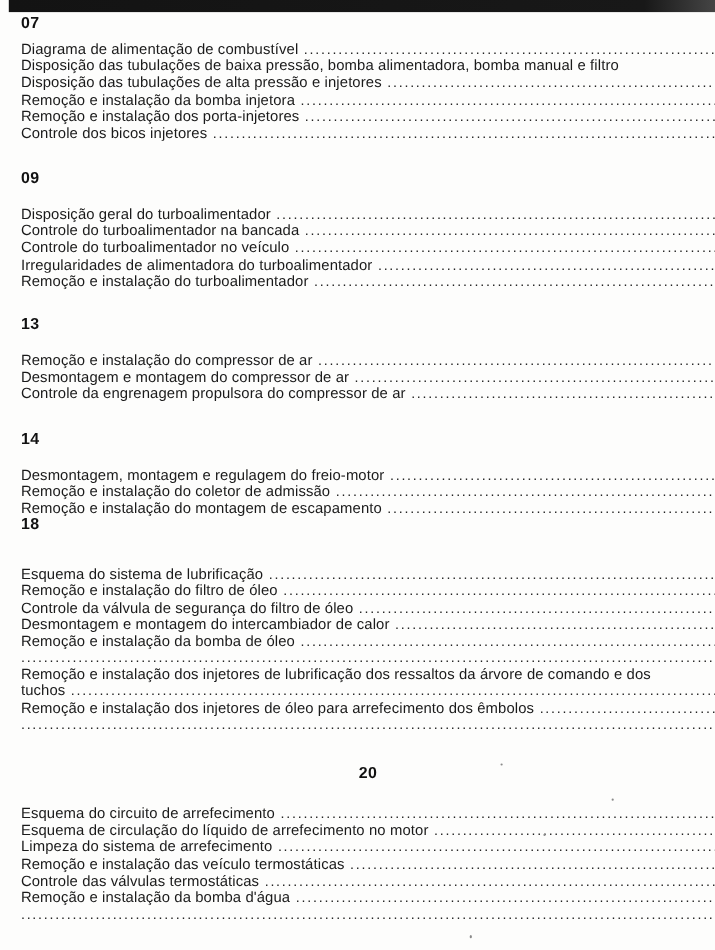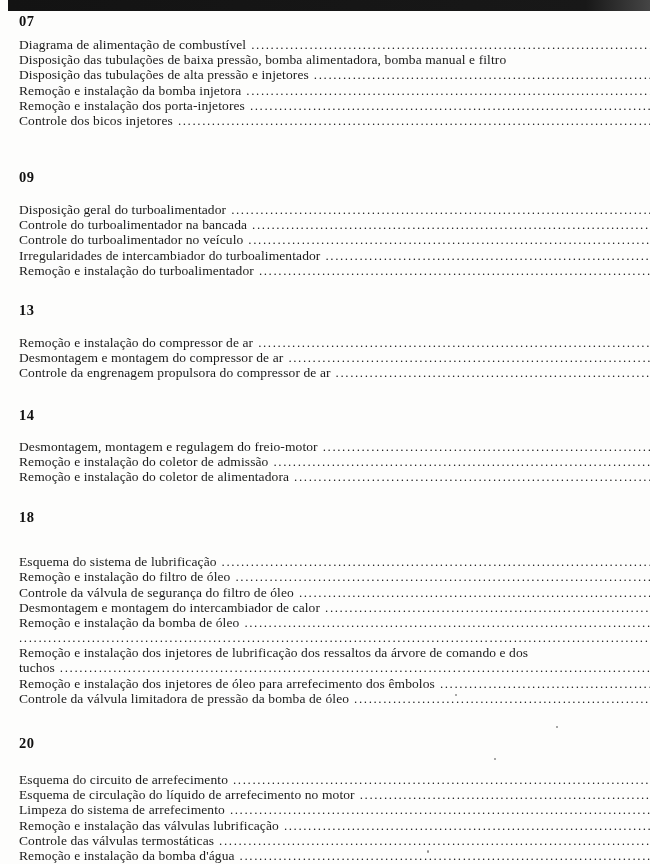--- a/index.html
+++ b/index.html
@@ -29,21 +29,20 @@
     height: 11px;
     background: linear-gradient(to right, #131313 0%, #181818 90%, #454545 100%);
   }
   .toc {
     position: absolute;
     top: 11px;
     left: 19px;
     right: 0;
     bottom: 0;
     overflow: hidden;
-    font-family: Liberation Serif, serif;
   }
   .sec-num {
     font-size: 14.5px;
     font-weight: 700;
     line-height: 17px;
     letter-spacing: 0.4px;
     color: #111111;
   }
   .row {
     display: flex;
@@ -101,36 +100,36 @@
             <span class="label">Remoção e instalação dos porta-injetores</span>
             <span class="leader">............................................................................................................................................................................................................................</span>
           </div>
           <div class="row">
             <span class="label">Controle dos bicos injetores</span>
             <span class="leader">............................................................................................................................................................................................................................</span>
           </div>
         </div>
       </section>
       <section>
-        <div class="sec-num" style="margin-top: 41px;">09</div>
+        <div class="sec-num" style="margin-top: 26px;">09</div>
         <div style="margin-top: 16px;">
           <div class="row">
             <span class="label">Disposição geral do turboalimentador</span>
             <span class="leader">............................................................................................................................................................................................................................</span>
           </div>
           <div class="row">
             <span class="label">Controle do turboalimentador na bancada</span>
             <span class="leader">............................................................................................................................................................................................................................</span>
           </div>
           <div class="row">
             <span class="label">Controle do turboalimentador no veículo</span>
             <span class="leader">............................................................................................................................................................................................................................</span>
           </div>
           <div class="row">
-            <span class="label">Irregularidades de intercambiador do turboalimentador</span>
+            <span class="label">Irregularidades de alimentadora do turboalimentador</span>
             <span class="leader">............................................................................................................................................................................................................................</span>
           </div>
           <div class="row">
             <span class="label">Remoção e instalação do turboalimentador</span>
             <span class="leader">............................................................................................................................................................................................................................</span>
           </div>
         </div>
       </section>
       <section>
         <div class="sec-num" style="margin-top: 24px;">13</div>
@@ -154,27 +153,27 @@
         <div style="margin-top: 15px;">
           <div class="row">
             <span class="label">Desmontagem, montagem e regulagem do freio-motor</span>
             <span class="leader">............................................................................................................................................................................................................................</span>
           </div>
           <div class="row">
             <span class="label">Remoção e instalação do coletor de admissão</span>
             <span class="leader">............................................................................................................................................................................................................................</span>
           </div>
           <div class="row">
-            <span class="label">Remoção e instalação do coletor de alimentadora</span>
-            <span class="leader">............................................................................................................................................................................................................................</span>
-          </div>
-        </div>
-      </section>
-      <section>
-        <div class="sec-num" style="margin-top: 25px;">18</div>
+            <span class="label">Remoção e instalação do montagem de escapamento</span>
+            <span class="leader">............................................................................................................................................................................................................................</span>
+          </div>
+        </div>
+      </section>
+      <section>
+        <div class="sec-num" style="">18</div>
         <div style="margin-top: 28px;">
           <div class="row">
             <span class="label">Esquema do sistema de lubrificação</span>
             <span class="leader">............................................................................................................................................................................................................................</span>
           </div>
           <div class="row">
             <span class="label">Remoção e instalação do filtro de óleo</span>
             <span class="leader">............................................................................................................................................................................................................................</span>
           </div>
           <div class="row">
@@ -197,42 +196,41 @@
           </div>
           <div class="row">
             <span class="label">tuchos</span>
             <span class="leader">............................................................................................................................................................................................................................</span>
           </div>
           <div class="row">
             <span class="label">Remoção e instalação dos injetores de óleo para arrefecimento dos êmbolos</span>
             <span class="leader">............................................................................................................................................................................................................................</span>
           </div>
           <div class="row">
-            <span class="label">Controle da válvula limitadora de pressão da bomba de óleo</span>
-            <span class="leader">............................................................................................................................................................................................................................</span>
-          </div>
-        </div>
-      </section>
-      <section>
-        <div class="sec-num" style="margin-top: 29px;">20</div>
+            <span class="leader">............................................................................................................................................................................................................................</span>
+          </div>
+        </div>
+      </section>
+      <section>
+        <div class="sec-num" style="margin-top: 29px; text-align: center;">20</div>
         <div style="margin-top: 20px;">
           <div class="row">
             <span class="label">Esquema do circuito de arrefecimento</span>
             <span class="leader">............................................................................................................................................................................................................................</span>
           </div>
           <div class="row">
             <span class="label">Esquema de circulação do líquido de arrefecimento no motor</span>
             <span class="leader">............................................................................................................................................................................................................................</span>
           </div>
           <div class="row">
             <span class="label">Limpeza do sistema de arrefecimento</span>
             <span class="leader">............................................................................................................................................................................................................................</span>
           </div>
           <div class="row">
-            <span class="label">Remoção e instalação das válvulas lubrificação</span>
+            <span class="label">Remoção e instalação das veículo termostáticas</span>
             <span class="leader">............................................................................................................................................................................................................................</span>
           </div>
           <div class="row">
             <span class="label">Controle das válvulas termostáticas</span>
             <span class="leader">............................................................................................................................................................................................................................</span>
           </div>
           <div class="row">
             <span class="label">Remoção e instalação da bomba d'água</span>
             <span class="leader">............................................................................................................................................................................................................................</span>
           </div>

